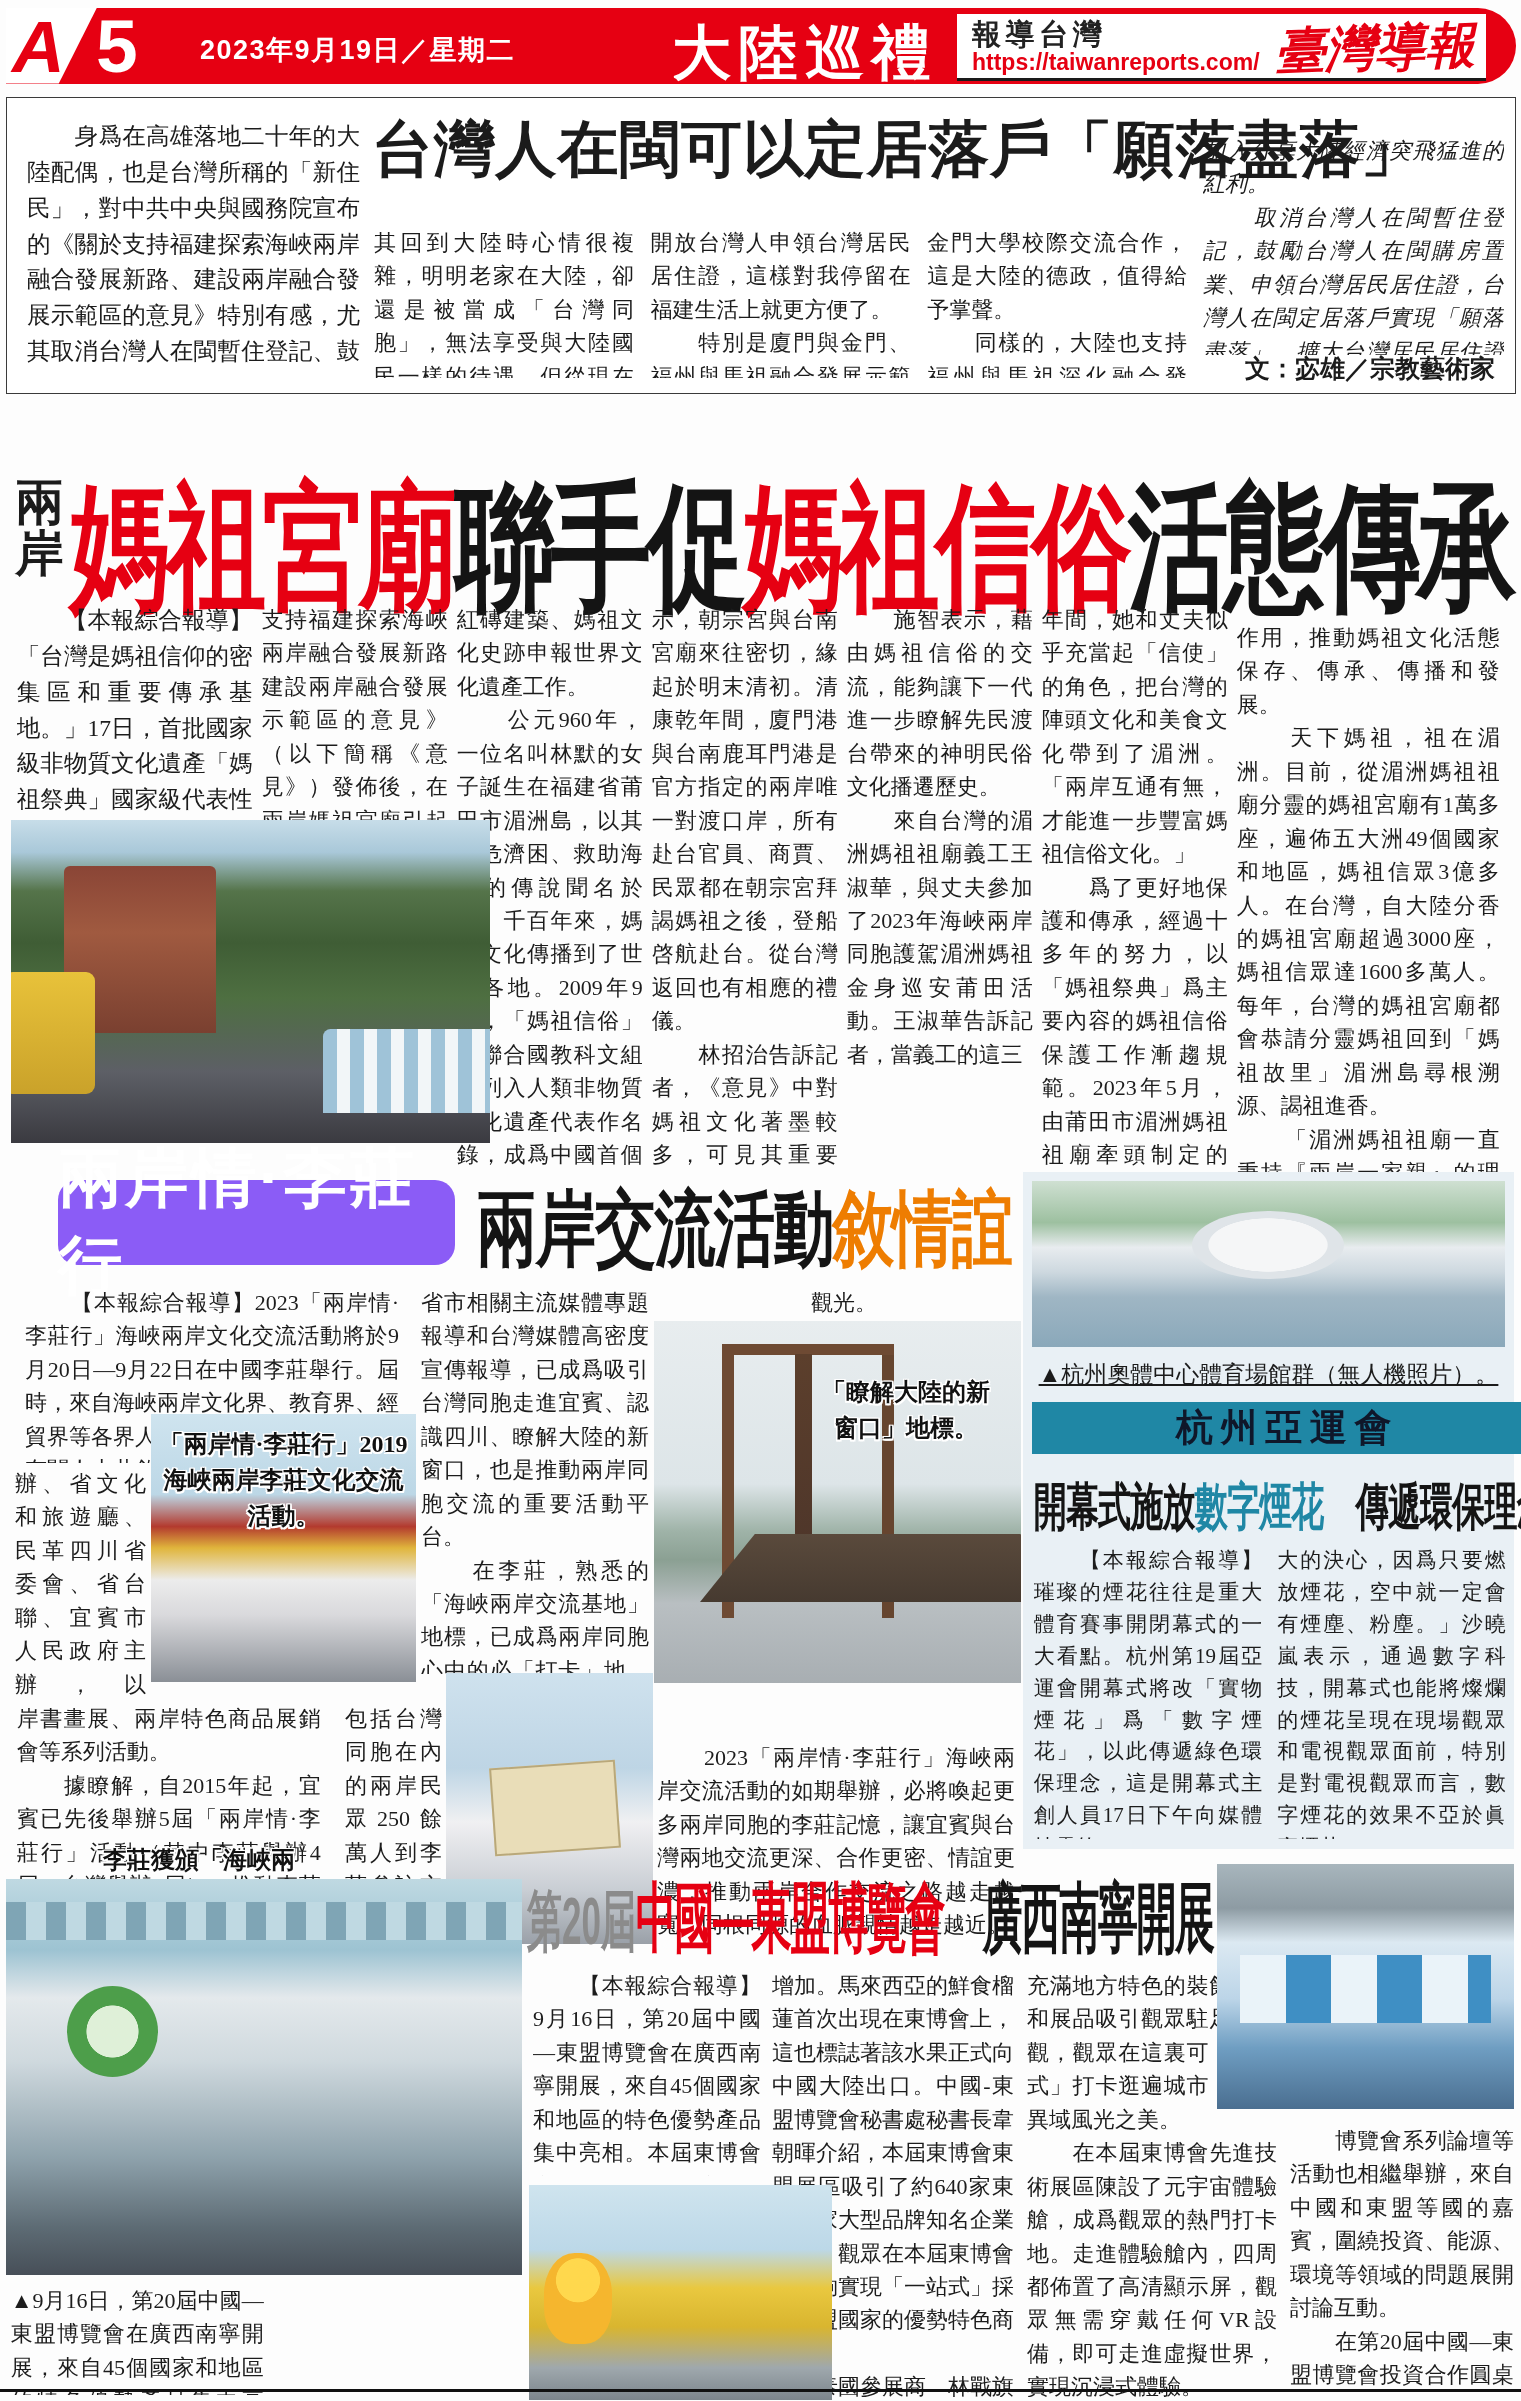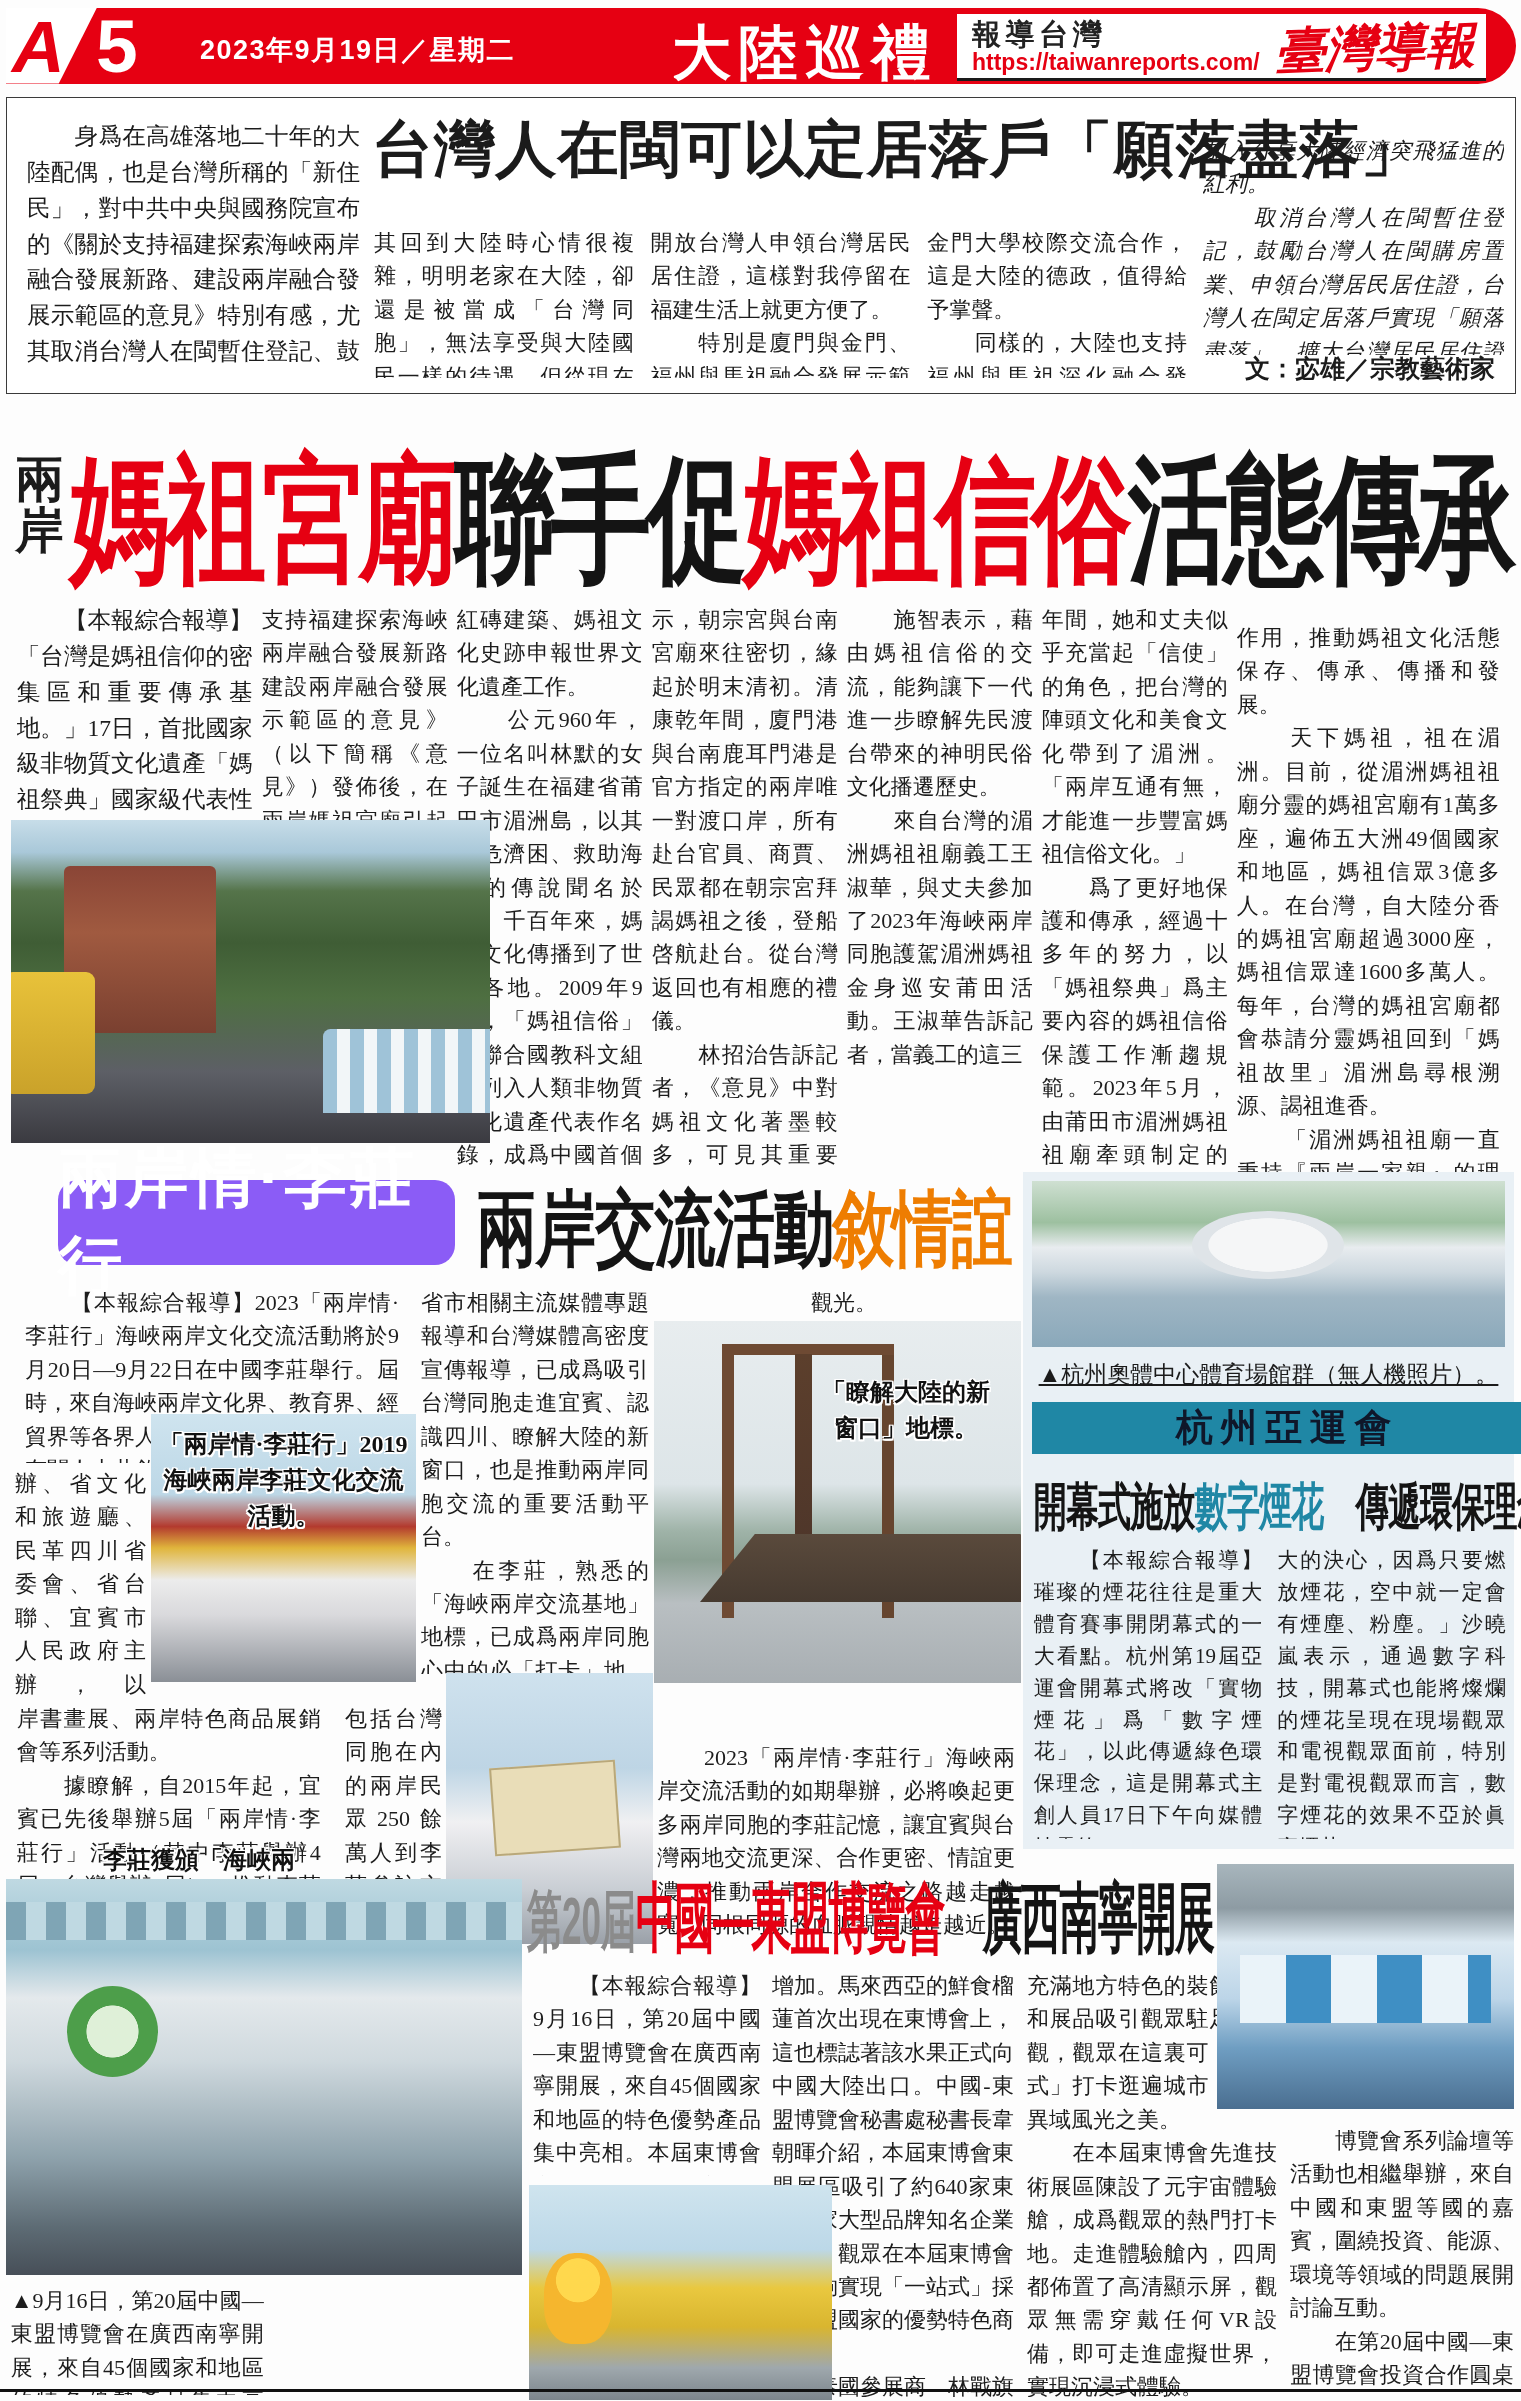--- a/index.html
+++ b/index.html
@@ -21,21 +21,21 @@
   .hdr-mast{right:10.7px;top:1.5px;font-size:50px;font-weight:900;color:#e60012;font-style:italic;transform:rotate(-2deg);}
   
   .toparti{left:6px;top:97px;width:1508px;height:295px;border:1.5px solid #3a3a3a;background:#fff;}
   .ta-col1{left:20px;top:21px;width:333px;height:251px;font-size:23.6px;}
   .ta-head{left:365px;top:10.7px;width:814px;height:99px;font-size:61px;font-weight:900;text-align:center;letter-spacing:0.8px;white-space:nowrap;}
   .ta-mid{left:367px;top:128px;width:813px;height:152px;display:flex;gap:16.7px;}
   .ta-mid .textcol{flex:1 1 0;height:152px;}
   .ta-col5{left:1196px;top:36px;width:301px;height:221px;font-style:italic;}
   .ta-byline{right:20px;bottom:7.6px;font-size:25px;font-weight:bold;}
   
-  .mz-head{left:9px;top:420px;height:160px;display:flex;align-items:center;}
+  .mz-head{left:9px;top:420px;height:160px;display:flex;align-items:flex-end;font-family:Liberation Serif, serif;}
   .mz-kicker{width:61px;font-size:49px;font-weight:900;line-height:1.04;text-align:center;margin-top:10.7px;}
   .mz-big{font-size:100px;font-weight:900;letter-spacing:-3.8px;white-space:nowrap;transform:scaleY(1.38);transform-origin:top left;line-height:1;}
   .red{color:#e60012;} .blk{color:#141414;} .teal-t{color:#1f87a5;} .orange-t{color:#ee7d01;} .gray-t{color:#8b8b8b;}
   
   .mz-body{left:16.7px;top:603px;width:1488px;height:565px;display:flex;gap:9px;}
   .mz-body .textcol{height:565px;}
   .w310{flex:0 0 236px;} .w245{flex:0 0 186px;} .w345{flex:0 0 263px;margin-top:18px;}
   
   .photo{overflow:hidden;}
   .mz-photo{left:11.4px;top:820px;width:479px;height:323px;z-index:3;

